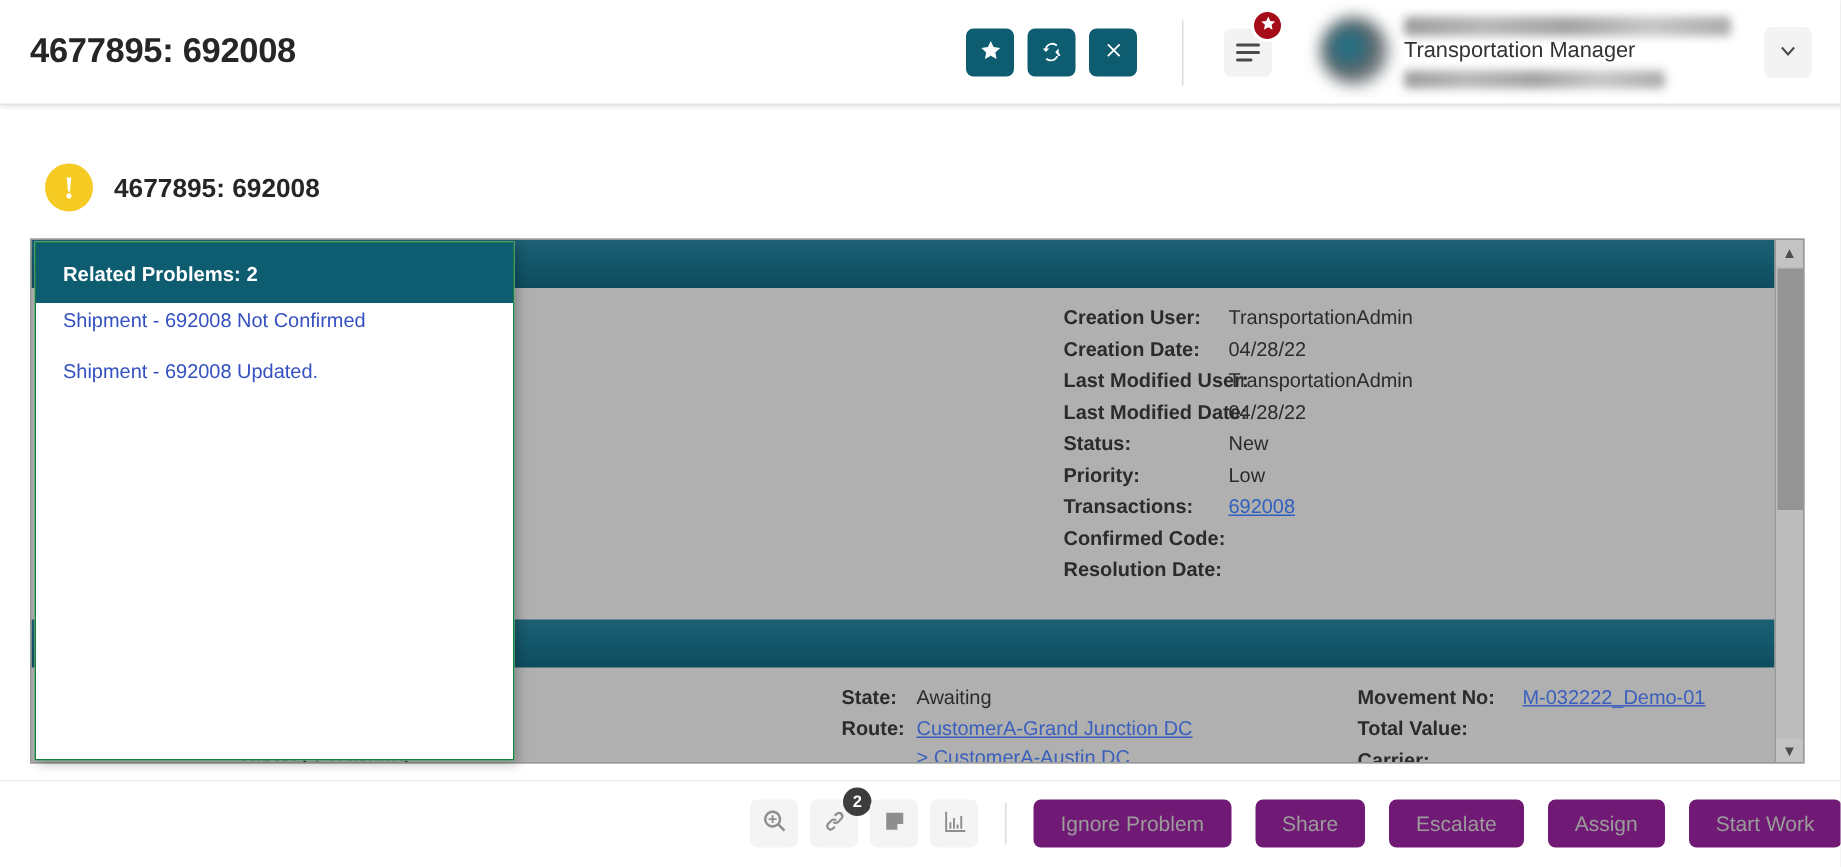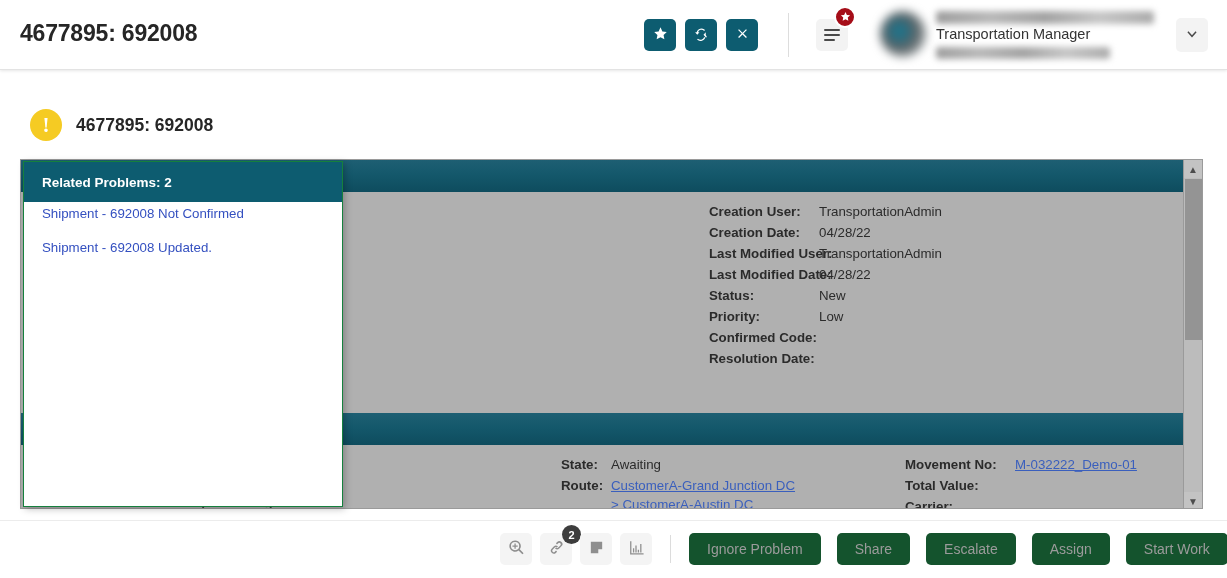--- a/index.html
+++ b/index.html
@@ -177,21 +177,21 @@
   .icon-badge {
     position: absolute; right: -9px; top: -8px;
     width: 19px; height: 19px; border-radius: 50%;
     background: #3d3d3d; color: #ffffff;
     font-size: 11px; font-weight: bold;
     display: flex; align-items: center; justify-content: center;
   }
   .bb-sep { width: 1px; height: 28px; background: #dcdcdc; margin: 0 10px; }
   .act-btn {
     height: 32px; padding: 0 18px; border-radius: 5px;
-    background: #14532d; border: none; cursor: default;
+    background: #701a75; border: none; cursor: default;
     font-family: "Liberation Sans", sans-serif;
     font-size: 14px; color: #9b9b9b; white-space: nowrap;
   }
   .act-btn + .act-btn { margin-left: 8px; }
 </style>
 </head>
 <body>
 
 <div id="app">
 
@@ -284,20 +284,24 @@
       </div>
       <div class="frow">
         <span class="flabel">Status:</span>
         <span class="fvalue">New</span>
       </div>
       <div class="frow">
         <span class="flabel">Priority:</span>
         <span class="fvalue">Low</span>
       </div>
       <div class="frow">
+        <span class="flabel">Transactions:</span>
+        <a class="fvalue link" href="#">692008</a>
+      </div>
+      <div class="frow">
         <span class="flabel">Confirmed Code:</span>
         <span class="fvalue"></span>
       </div>
       <div class="frow">
         <span class="flabel">Resolution Date:</span>
         <span class="fvalue"></span>
       </div>
     </div>
 
     <div class="field-grid grid-b">

